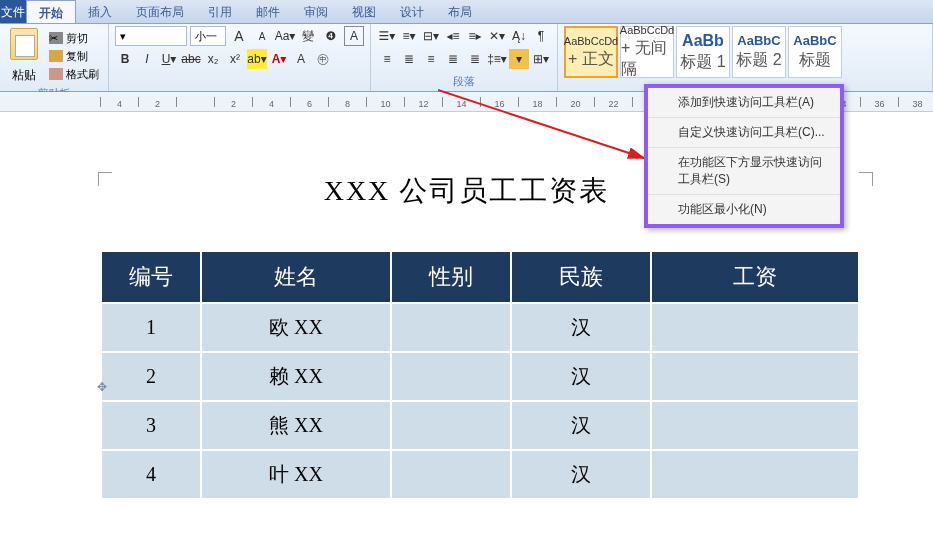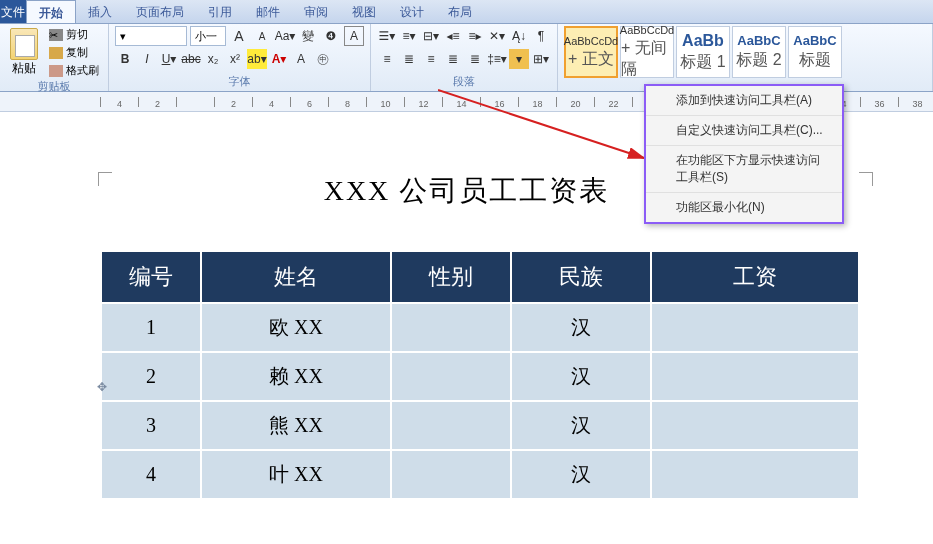--- a/index.html
+++ b/index.html
@@ -8,21 +8,21 @@
     .tabs { display: flex; background: linear-gradient(#dce6f4, #c5d5ed); border-bottom: 1px solid #8ba3c7; height: 24px; }
     .tab { padding: 4px 12px; color: #3b5998; cursor: pointer; }
     .tab.file { background: #2b579a; color: #fff; padding: 4px 1px; }
     .tab.active { background: #f5f9ff; border: 1px solid #8ba3c7; border-bottom: none; color: #3b5998; font-weight: bold; }
     
     .ribbon { display: flex; background: linear-gradient(#f5f9ff, #e1ebf7); height: 68px; border-bottom: 1px solid #8ba3c7; }
     .group { border-right: 1px solid #c0cde0; padding: 2px 6px 0; display: flex; flex-direction: column; justify-content: space-between; }
     .group-label { text-align: center; font-size: 11px; color: #5a7aac; padding-bottom: 2px; }
     .group-content { flex: 1; display: flex; align-items: center; gap: 4px; }
     
-    .paste-btn { display: flex; flex-direction: column; align-items: center; padding: 2px 4px; }
+    .paste-btn { display: flex; flex-direction: column; align-items: center; padding: 2px 4px; gap: 7px; }
     .paste-icon { width: 28px; height: 32px; background: linear-gradient(#f9e7b8, #f3d373); border: 1px solid #c9a94a; border-radius: 2px; position: relative; }
     .paste-icon::before { content: ""; position: absolute; top: 6px; left: 4px; width: 18px; height: 20px; background: #fff; border: 1px solid #aaa; }
     .clip-btns { display: flex; flex-direction: column; gap: 1px; font-size: 11px; }
     .clip-btn { display: flex; align-items: center; gap: 3px; padding: 1px 3px; }
     .mini-icon { width: 14px; height: 12px; background: #d7a84a; display: inline-block; }
     
     .font-row1 { display: flex; gap: 3px; align-items: center; margin-bottom: 3px; }
     .font-row2 { display: flex; gap: 2px; align-items: center; }
     .combo { border: 1px solid #a6bad5; background: #fff; height: 20px; display: flex; align-items: center; padding: 0 4px; font-size: 11px; }
     .combo-font { width: 72px; }
@@ -53,21 +53,21 @@
     .corner.tr { top: 60px; right: 60px; border-right: 1px solid #999; border-top: 1px solid #999; }
     
     table.salary { width: 760px; border-collapse: collapse; margin: 0 auto; }
     table.salary th { background: #1f3a5f; color: #fff; font-size: 22px; font-weight: normal; padding: 10px 8px; border: 2px solid #fff; font-family: SimSun, serif; }
     table.salary td { background: #cfdde9; font-size: 20px; padding: 10px 8px; border: 2px solid #fff; text-align: center; font-family: SimSun, serif; }
     table.salary .col0 { width: 100px; }
     table.salary .col1 { width: 190px; }
     table.salary .col2 { width: 120px; }
     table.salary .col3 { width: 140px; }
     
-    .ctx-menu { position: absolute; top: 84px; left: 644px; width: 200px; background: #f4f4f4; border: 2px solid #8b5cf6; box-shadow: 2px 2px 6px rgba(0,0,0,.3); z-index: 100; }
+    .ctx-menu { position: absolute; top: 84px; left: 644px; width: 200px; background: #f4f4f4; border: 4px solid #8b5cf6; box-shadow: 2px 2px 6px rgba(0,0,0,.3); z-index: 100; }
     .ctx-item { padding: 6px 12px 6px 30px; font-size: 12px; color: #333; border-bottom: 1px solid #e0e0e0; }
     .ctx-item:last-child { border-bottom: none; }
     .ctx-item.hl { border: 2px solid #d62020; background: #fdeeb3; margin: 1px; }
     
     .arrow-line { position: absolute; top: 82px; left: 438px; width: 214px; height: 80px; z-index: 99; pointer-events: none; }
     
     .anchor { position: absolute; left: 97px; top: 268px; font-size: 12px; color: #7a8aa0; }
   </style>
 </head>
 <body>
@@ -134,21 +134,20 @@
             <s>abc</s>
           </span>
         <span class="tbtn">x₂</span>
         <span class="tbtn">x²</span>
         <span class="tbtn" style="background:#ffeb3b">ab▾</span>
         <span class="tbtn" style="color:#c00"><b>A</b>▾</span>
         <span class="tbtn">A</span>
         <span class="tbtn">㊥</span>
       </div>
     </div>
-    <div class="group-label">字体</div>
   </div>
 
   <div class="group">
     <div class="para-rows">
       <div class="para-row">
         <span class="tbtn">☰▾</span>
         <span class="tbtn">≡▾</span>
         <span class="tbtn">⊟▾</span>
         <span class="tbtn">◂≡</span>
         <span class="tbtn">≡▸</span>

